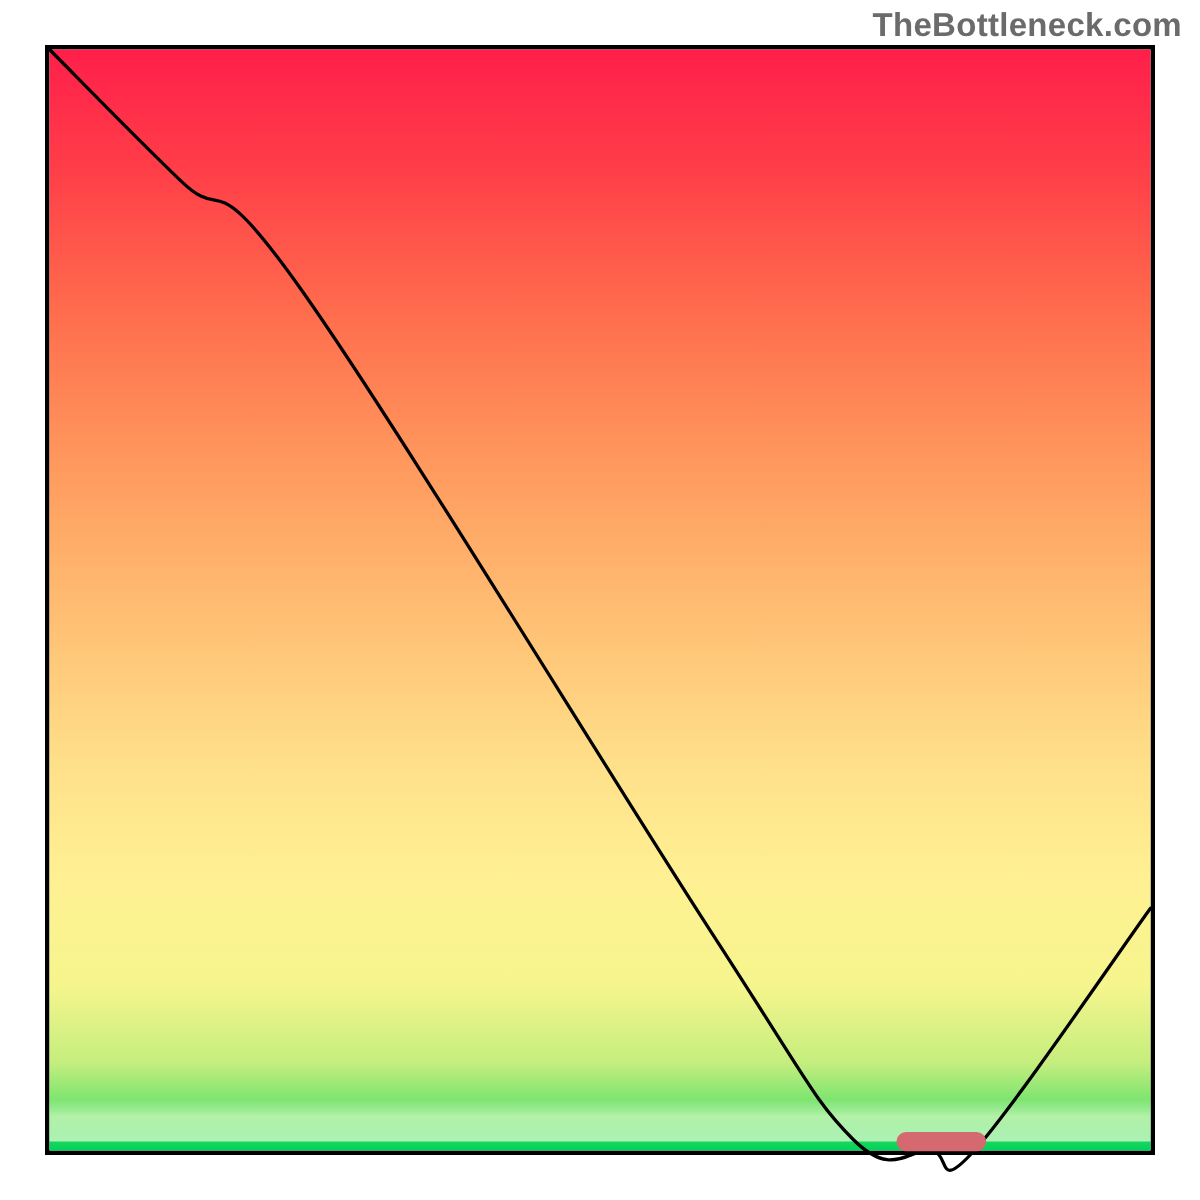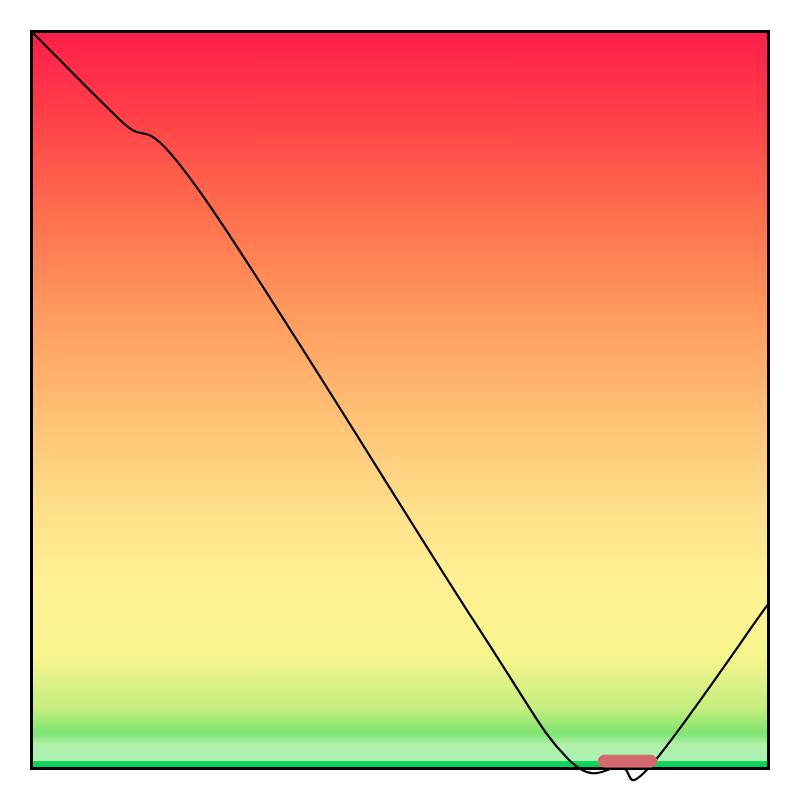--- a/index.html
+++ b/index.html
@@ -73,20 +73,21 @@
   }
   .marker {
     fill: #d46a6f;
     stroke: #d46a6f;
   }
 </style>
 </head>
 <body>
 
 <div id="stage">
+  <div id="watermark">TheBottleneck.com</div>
 
   <div id="plot">
     <div id="grad"></div>
     <div id="pale-band"></div>
     <svg id="curve" viewBox="0 0 740 740" preserveAspectRatio="none">
       <path id="curve-path" class="curve-line" d="M 0,0 C 15.983999999999998,15.983999999999991 58.163999999999994,59.49599999999997 88.8,88.79999999999995 C 119.436,118.10399999999994 106.26400000000002,72.22399999999995 170.20000000000002,162.79999999999995 C 234.13600000000002,253.37599999999998 377.40000000000003,489.436 444,592 C 510.59999999999997,694.564 513.56,705.96 540.1999999999999,732.6 C 566.8399999999999,759.24 577.348,738.668 592,740 C 606.652,741.332 594.96,769.304 621.6,740 C 648.24,710.696 718.688,606.504 740,577.2"></path>
       <rect id="opt-marker" class="marker" rx="6" ry="6" x="569.8000000000001" y="728.08" width="59.19999999999993" height="12"></rect>
     </svg>
   </div>
 </div>

